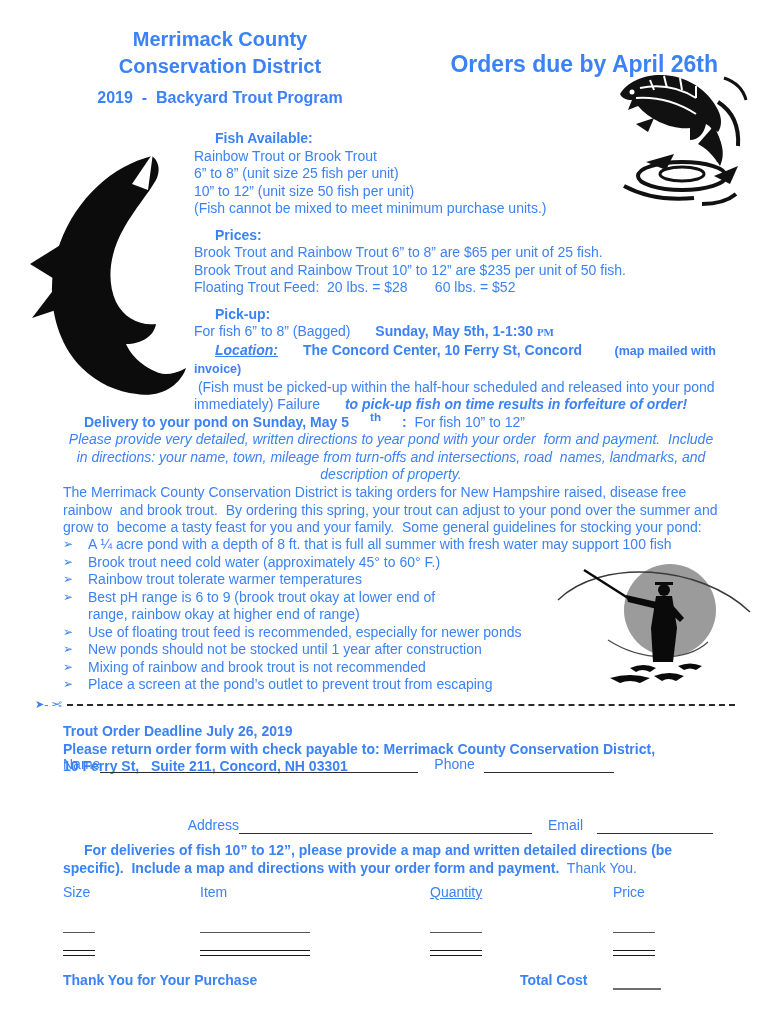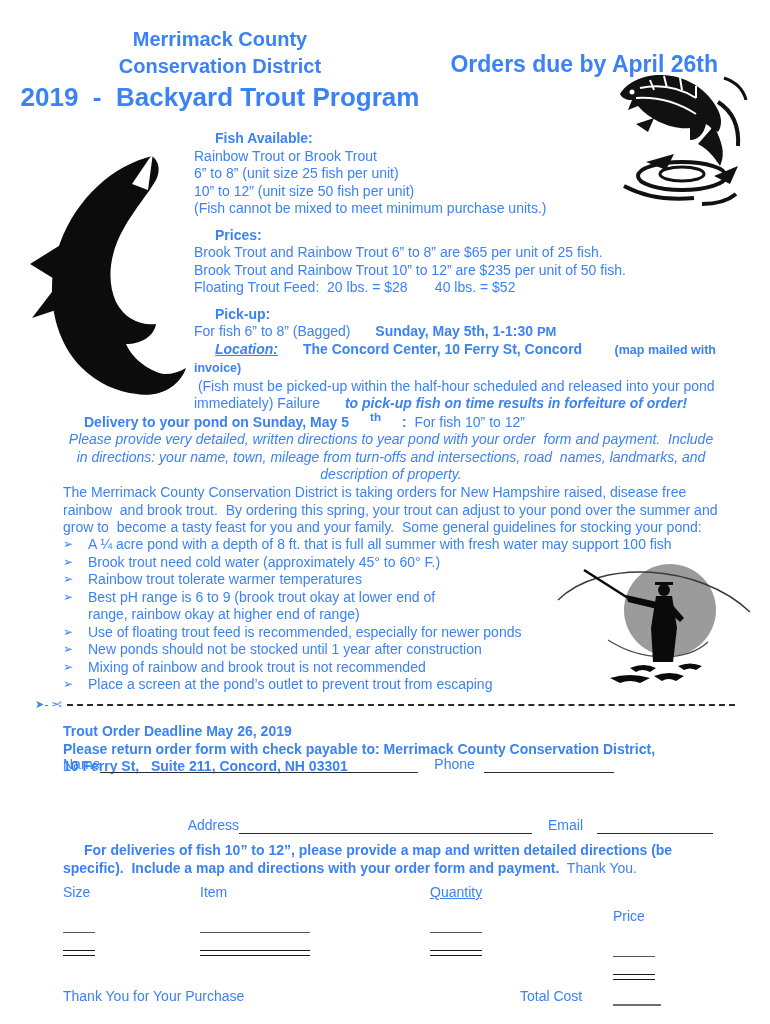--- a/index.html
+++ b/index.html
@@ -10,35 +10,35 @@
     font-size:14px; line-height:17.5px; overflow:hidden;
   }
   .abs { position:absolute; }
   .b { font-weight:bold;padding-left:21px; }
   .i { font-style:italic;text-align:center; }
   .pre { white-space:pre-wrap; }
 
   
   .title-block { top:26px; left:20px; width:400px; text-align:center; }
   .title-line { font-weight:bold; font-size:20px; line-height:27px; white-space:pre-wrap; }
-  .title-line.year { font-size:26px; margin-top:4px; }
+  .title-line.year { font-size:16px; margin-top:4px; }
   .orders-due { top:32px; right:52px; font-weight:bold; font-size:23px;margin-top:24px; }
 
   
   .fish-left { top:148px; left:22px; }
   .trout-right { top:58px; left:606px; }
   .fisherman { top:548px; left:550px; }
 
   
   .info-col { top:130px; left:194px; width:551px; }
   .section { margin-bottom:9px; }
   .section-line { white-space:pre-wrap; }
   .pickup-body { width:532px; }
   .small-bold { font-size:12.5px; font-weight:bold;padding-left:22px; }
-  .pm-caps { font-size:13px; font-weight:bold; }
+  .pm-caps { font-size:11px; font-weight:bold;font-family:Liberation Serif, serif; }
   .loc-label { font-style:italic; text-decoration:underline; }
 
   
   .delivery-block { top:408px; left:63px; width:656px; }
   .intro-para { top:484px; left:63px; width:664px; white-space:pre-wrap; }
   .bullets { top:536px; left:63px; width:672px; }
   .bullet-row { display:flex; }
   .bullet-marker { width:25px; flex:none; font-size:12px; line-height:17.5px; }
   .bullet-text { white-space:pre-line; }
 
@@ -55,27 +55,27 @@
   .row-name { top:755px; }
   .row-address { top:816px;justify-content:flex-end; }
   .fill-line { border-bottom:1.4px solid #2d2d2d; height:15px; }
   .note-block { top:842px; left:63px; width:668px; white-space:pre-wrap; }
 
   .order-table { top:884px; left:63px; width:660px; }
   .tbl-row { position:relative; height:22px; }
   .tbl-row .c0 { position:absolute; left:0; }
   .tbl-row .c1 { position:absolute; left:137px; }
   .tbl-row .c2 { position:absolute; left:367px;text-decoration:underline; }
-  .tbl-row .c3 { position:absolute; left:550px;margin-top:24px; }
+  .tbl-row .c3 { position:absolute; left:550px; }
   .tbl-lines { margin-top:14px; }
   .u-line { border-top:1.2px solid #555; height:0; top:12px; }
   .u-line.w0 { width:32px; } .u-line.w1 { width:110px; }
   .u-line.w2 { width:52px; } .u-line.w3 { width:42px; }
   .dbl { border-top:1.6px solid #1a1a1a; border-bottom:1.6px solid #1a1a1a; height:4px; top:8px; }
-  .tbl-footer { margin-top:24px; position:relative; height:22px; }
+  .tbl-footer { margin-top:8px; position:relative; height:22px;font-weight:bold; }
   .tbl-footer .thanks { position:absolute; left:0; }
   .tbl-footer .total-label { position:absolute; left:457px; }
   .total-line { position:absolute; left:550px; top:16px; width:48px; border-top:2px solid #6f6f6f; }
 </style>
 </head>
 <body>
 
 <div class="page">
 
   <div class="abs title-block">
@@ -136,21 +136,21 @@
           <div class="section-line">(Fish cannot be mixed to meet minimum purchase units.)</div>
         </div>
     </div>
 
     <div class="section">
       <div class="b">Prices:</div>
       <div>
 
       <div class="section-line">Brook Trout and Rainbow Trout 6” to 8” are $65 per unit of 25 fish.</div>
           <div class="section-line">Brook Trout and Rainbow Trout 10” to 12” are $235 per unit of 50 fish.</div>
-          <div class="section-line">Floating Trout Feed:  20 lbs. = $28       40 lbs. = $52</div>
+          <div class="section-line">Floating Trout Feed:  20 lbs. = $28       60 lbs. = $52</div>
         </div>
     </div>
 
     <div class="section">
       <div class="b">Pick-up:</div>
       <div class="pickup-body">
         <div><span class="pre">For fish 6” to 8” (Bagged) </span><span class="b pre">Sunday, May 5th, 1-1:30 </span><span class="pm-caps">PM</span></div>
         <div><span class="b loc-label">Location:</span><span class="b pre"> The Concord Center, 10 Ferry St, Concord</span><span class="small-bold pre">   (map mailed with invoice)</span></div>
         <div><span class="pre"> (Fish must be picked-up within the half-hour scheduled and released into your pond  immediately) Failure </span><span class="b i pre">to pick-up fish on time results in forfeiture of order!</span></div>
       </div>
@@ -231,21 +231,21 @@
   </div>
 
   <div class="abs cut-line">
     <span class="cut-arrow">➤</span>
     <span>-</span>
     <span class="scissors">✂</span>
     <span class="cut-dashes"></span>
   </div>
 
   <div class="abs deadline-block">
-    <div>Trout Order Deadline May 26, 2019</div>
+    <div>Trout Order Deadline July 26, 2019</div>
     <div>Please return order form with check payable to: Merrimack County Conservation District,</div>
     <div>10 Ferry St,   Suite 211, Concord, NH 03301</div>
   </div>
 
   <div class="abs field-row row-name">
     <span>Name</span>
     <span class="fill-line" style="width:318px;"></span>
     <span style="width:16px;"></span>
     <span>Phone</span>
     <span style="width:9px;"></span>

